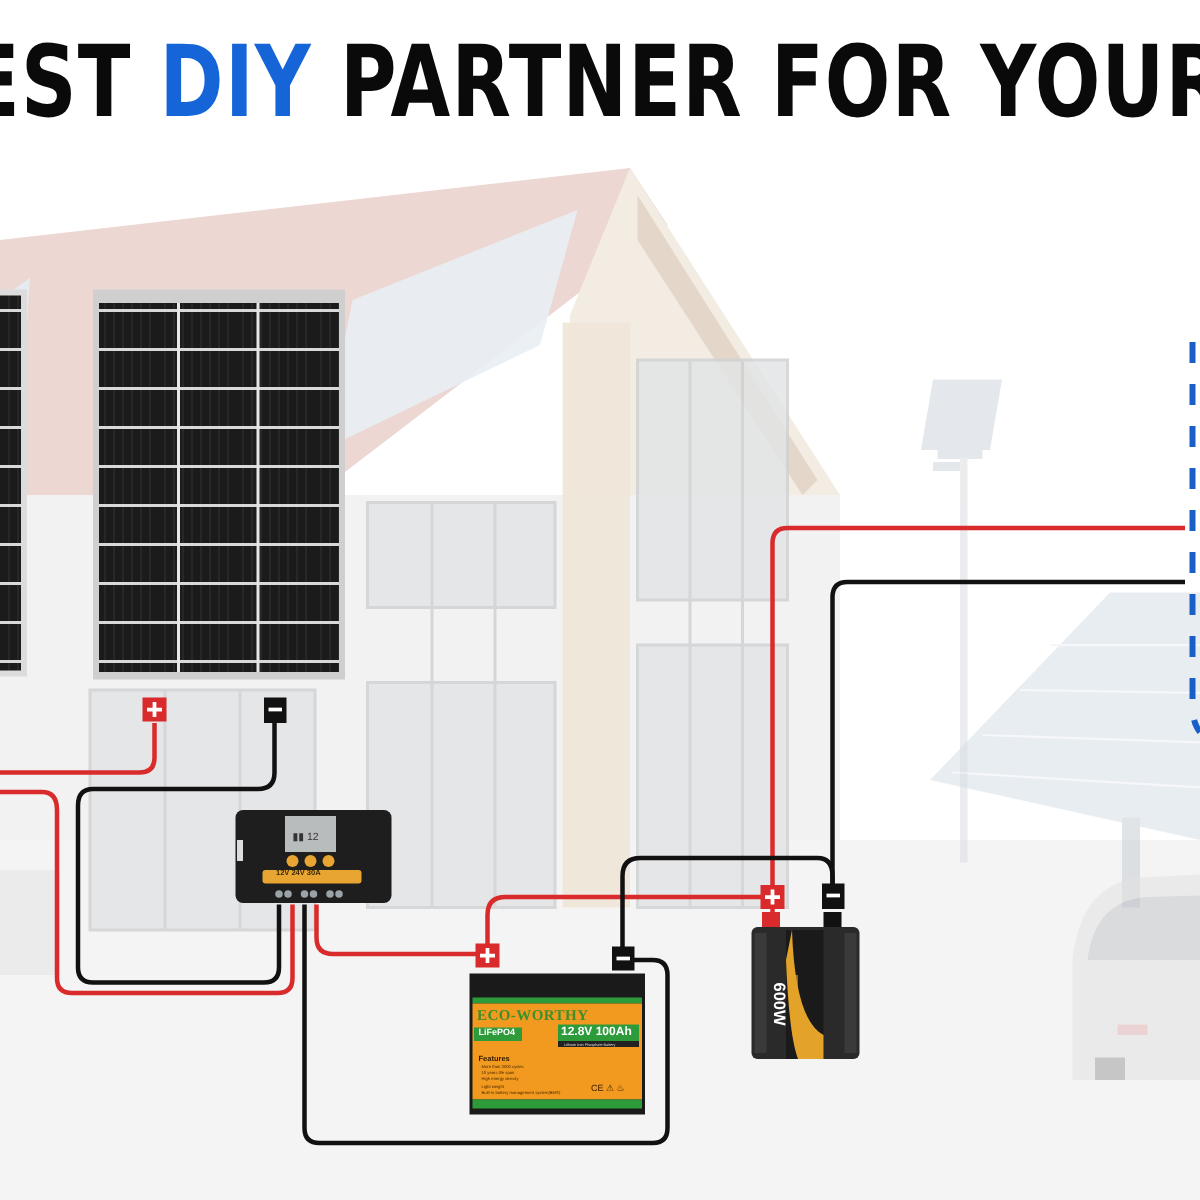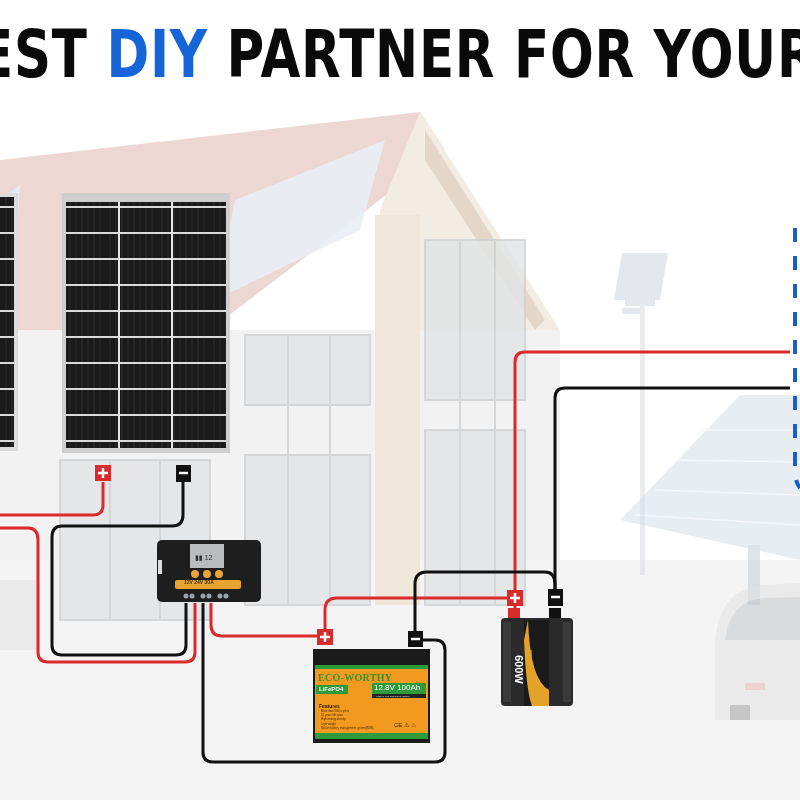--- a/index.html
+++ b/index.html
@@ -200,21 +200,21 @@
       <rect x="524" y="620" width="25" height="86" fill="#1a1a1a"></rect>
       <path d="M524,640 Q526,690 532,706 L549,706 L549,690 Q530,680 528,620 Z" fill="#e3a32a"></path>
       <rect x="528" y="650" width="4" height="30" fill="#e3a32a" opacity="0.6"></rect>
     </g>
   </svg>
 
   <div style="position:absolute;left:184px;top:579px;font-size:5px;color:#3a2a00;font-weight:bold;white-space:nowrap;">12V 24V 30A</div>
 
   <div style="position:absolute;left:318px;top:672px;font-size:10px;font-weight:bold;color:#3d8f2e;white-space:nowrap;font-family:'Liberation Serif',serif;letter-spacing:0.3px;">ECO-WORTHY</div>
   <div style="position:absolute;left:319px;top:686px;font-size:6px;font-weight:bold;color:#ffffff;white-space:nowrap;">LiFePO4</div>
-  <div style="position:absolute;left:374px;top:683px;font-size:8px;font-weight:normal;color:#ffffff;white-space:nowrap;">12.8V 100Ah</div>
+  <div style="position:absolute;left:374px;top:683px;font-size:8px;font-weight:bold;color:#ffffff;white-space:nowrap;">12.8V 100Ah</div>
   <div style="position:absolute;left:376px;top:694.5px;font-size:2.5px;color:#ddd;white-space:nowrap;">Lithium Iron Phosphate Battery</div>
   <div style="position:absolute;left:319px;top:703px;font-size:5px;font-weight:bold;color:#3a2000;white-space:nowrap;">Features</div>
   <div style="position:absolute;left:321px;top:709px;font-size:2.8px;line-height:4.2px;color:#4a2a00;white-space:nowrap;">
     <div>More than 3000 cycles</div>
     <div>10 years life span</div>
     <div>High energy density</div>
     <div>Light weight</div>
     <div>Built-in battery management system(BMS)</div>
   </div>
   <div style="position:absolute;left:394px;top:721px;font-size:6px;color:#3a2000;white-space:nowrap;">CE ⚠ ♨</div>

